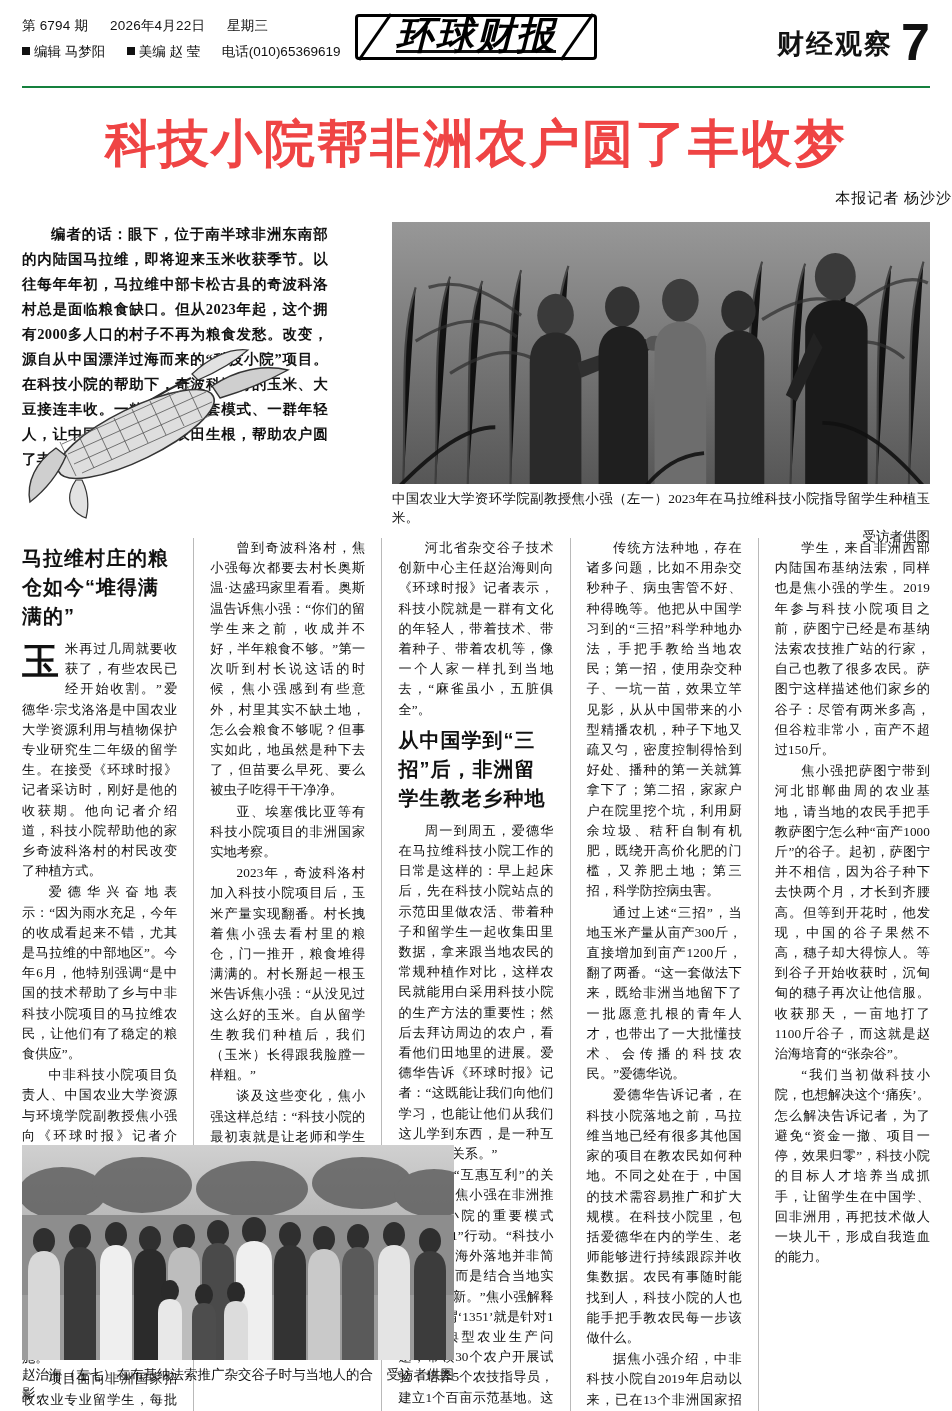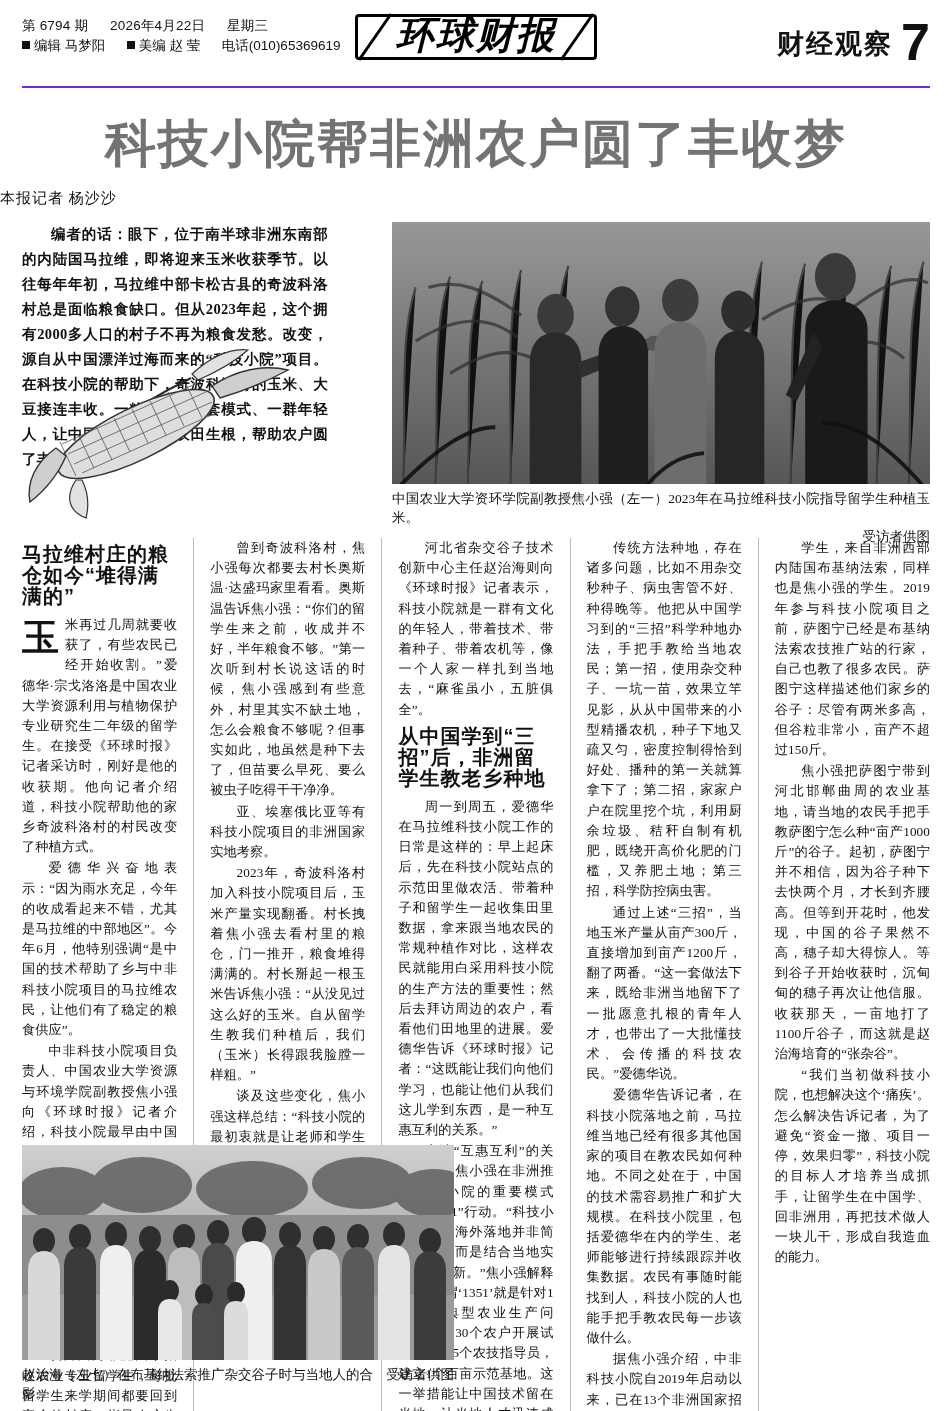--- a/index.html
+++ b/index.html
@@ -21,49 +21,50 @@
     height: 1411px;
     padding: 0;
     box-sizing: border-box;
   }
 
   
   .masthead {
     position: relative;
     height: 72px;
     margin: 14px 22px 0 22px;
-    border-bottom: 2px solid #6d28d9;
+    border-bottom: 2px solid #15803d;
   }
   .mh-left {
     position: absolute;
     left: 0;
     top: 2px;
     font-size: 13.5px;
     line-height: 20px;
     font-family: "Liberation Sans", sans-serif;
   }
   .mh-line1 { letter-spacing: 0.2px; }
-  .mh-line2 { }
+  .mh-line2 { margin-top: 6px; }
   .sq {
     display: inline-block;
     width: 8px;
     height: 8px;
     background: #111;
     margin-right: 4px;
     vertical-align: 1px;
   }
   .mh-sep { display:inline-block; width: 14px; }
 
   .mh-logo {
     position: absolute;
     left: 50%;
     top: -4px;
     transform: translateX(-50%);
     width: 250px;
     height: 54px;
+    text-decoration: underline;
   }
   .mh-logo .logo-text {
     font-family: "Liberation Serif", serif;
     font-weight: bold;
     font-size: 38px;
     letter-spacing: 2px;
     text-align: center;
     line-height: 50px;
     color: #000;
     font-style: italic;
@@ -108,24 +109,24 @@
   }
 
   
   .headline {
     text-align: center;
     font-family: "Liberation Sans", sans-serif;
     font-weight: bold;
     font-size: 51px;
     letter-spacing: 2px;
     margin: 22px 0 10px 0;
-    color: #737373;
+    color: #ef4444;
   }
   .byline {
-    text-align: left;
+    text-align: right;
     font-size: 15px;
     letter-spacing: 1px;
     margin-bottom: 14px;
   }
 
   
   .topblock {
     display: flex;
     margin: 0 22px;
     height: 300px;
@@ -193,21 +194,21 @@
   }
   .col p {
     margin: 0 0 1px 0;
     text-indent: 2em;
     letter-spacing: 0.1px;
   }
   .subhead {
     font-family: "Liberation Sans", sans-serif;
     font-weight: bold;
     font-size: 20px;
-    line-height: 21px;
+    line-height: 29px;
     letter-spacing: 1px;
     margin: 6px 0 8px 0;
     text-indent: 0 !important;
     text-align: left;
   }
   .dropcap-para {
     text-indent: 0 !important;
     position: relative;
     min-height: 46px;
   }

